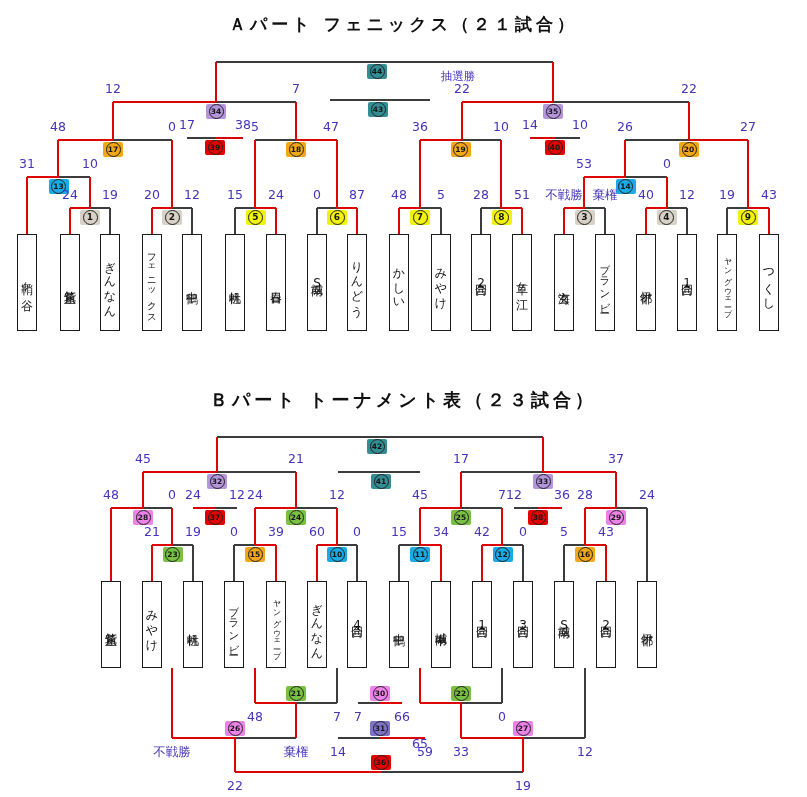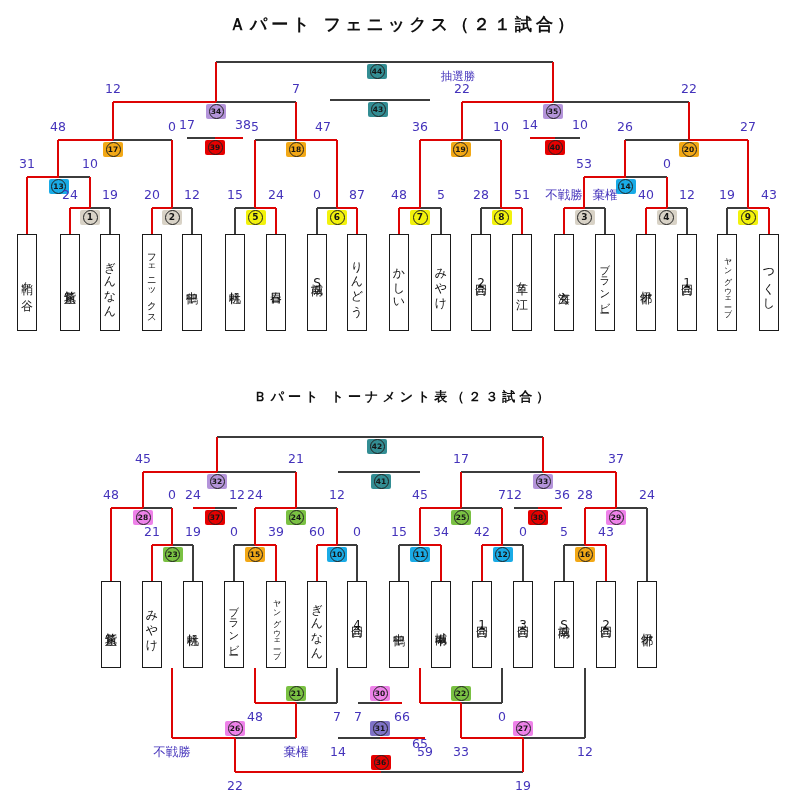--- a/index.html
+++ b/index.html
@@ -1,20 +1,20 @@
 <!DOCTYPE html>
 <html><head>
 <meta charset="utf-8">
 <style>
   html,body{margin:0;padding:0;background:#ffffff}
   #canvas{position:relative;width:807px;height:797px;background:#fff;overflow:hidden;
           font-family:"DejaVu Sans",sans-serif}
   .title{position:absolute;left:0;width:100%;text-align:center;margin:0;
          font-weight:bold;color:#101010;font-size:17px;letter-spacing:4px}
-  .title.b{font-size:13px}
+  .title.b{font-size:18px}
   .title.a{top:13px}
   .title.b{top:388px}
   .hl,.vl{position:absolute;z-index:1}
   .badge{position:absolute;width:20px;height:15px;border-radius:2px;z-index:2;
          display:flex;align-items:center;justify-content:center}
   .badge .circ{width:13px;height:13px;border:1px solid #222;border-radius:50%;
          display:flex;align-items:center;justify-content:center;color:#151515;line-height:1;
          font-weight:bold}
   .score{position:absolute;width:70px;text-align:center;color:#4433bb;font-size:12.5px;
          font-weight:500;z-index:3;line-height:14px;white-space:nowrap}
@@ -198,21 +198,21 @@
       <div class="score" style="left: 23px; top: 120px;">48</div>
       <div class="score" style="left: 137px; top: 120px;">0</div>
       <div class="hl" style="left: 255px; top: 139.3px; width: 41px; height: 1.4px; background: rgb(60, 60, 60);"></div>
       <div class="hl" style="left: 296px; top: 139px; width: 41px; height: 2px; background: rgb(221, 4, 4);"></div>
       <div class="vl" style="left: 254px; top: 140px; width: 2px; height: 68px; background: rgb(221, 4, 4);"></div>
       <div class="vl" style="left: 336px; top: 140px; width: 2px; height: 68px; background: rgb(221, 4, 4);"></div>
       <div class="badge" style="left: 286px; top: 142px; background: rgb(242, 168, 22);">
         <span class="circ" style="font-size: 7.5px;">18</span>
       </div>
       <div class="score" style="left: 220px; top: 120px;">5</div>
-      <div class="score" style="left: 288px; top: 120px;">47</div>
+      <div class="score" style="left: 296px; top: 120px;">47</div>
       <div class="hl" style="left: 420px; top: 139px; width: 40.5px; height: 2px; background: rgb(221, 4, 4);"></div>
       <div class="hl" style="left: 460.5px; top: 139.3px; width: 40.5px; height: 1.4px; background: rgb(60, 60, 60);"></div>
       <div class="vl" style="left: 419px; top: 140px; width: 2px; height: 68px; background: rgb(221, 4, 4);"></div>
       <div class="vl" style="left: 500px; top: 140px; width: 2px; height: 68px; background: rgb(221, 4, 4);"></div>
       <div class="badge" style="left: 450.5px; top: 142px; background: rgb(242, 168, 22);">
         <span class="circ" style="font-size: 7.5px;">19</span>
       </div>
       <div class="score" style="left: 385px; top: 120px;">36</div>
       <div class="score" style="left: 466px; top: 120px;">10</div>
       <div class="hl" style="left: 625px; top: 139.3px; width: 64px; height: 1.4px; background: rgb(60, 60, 60);"></div>

